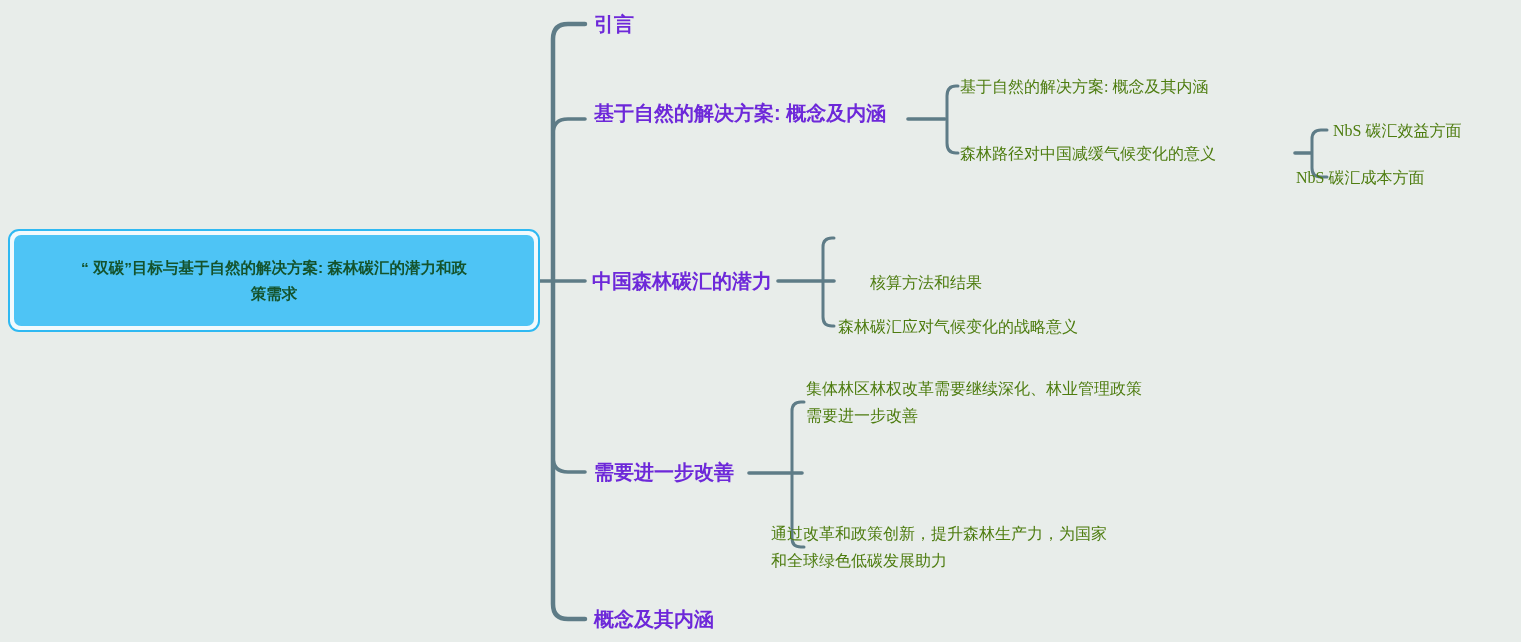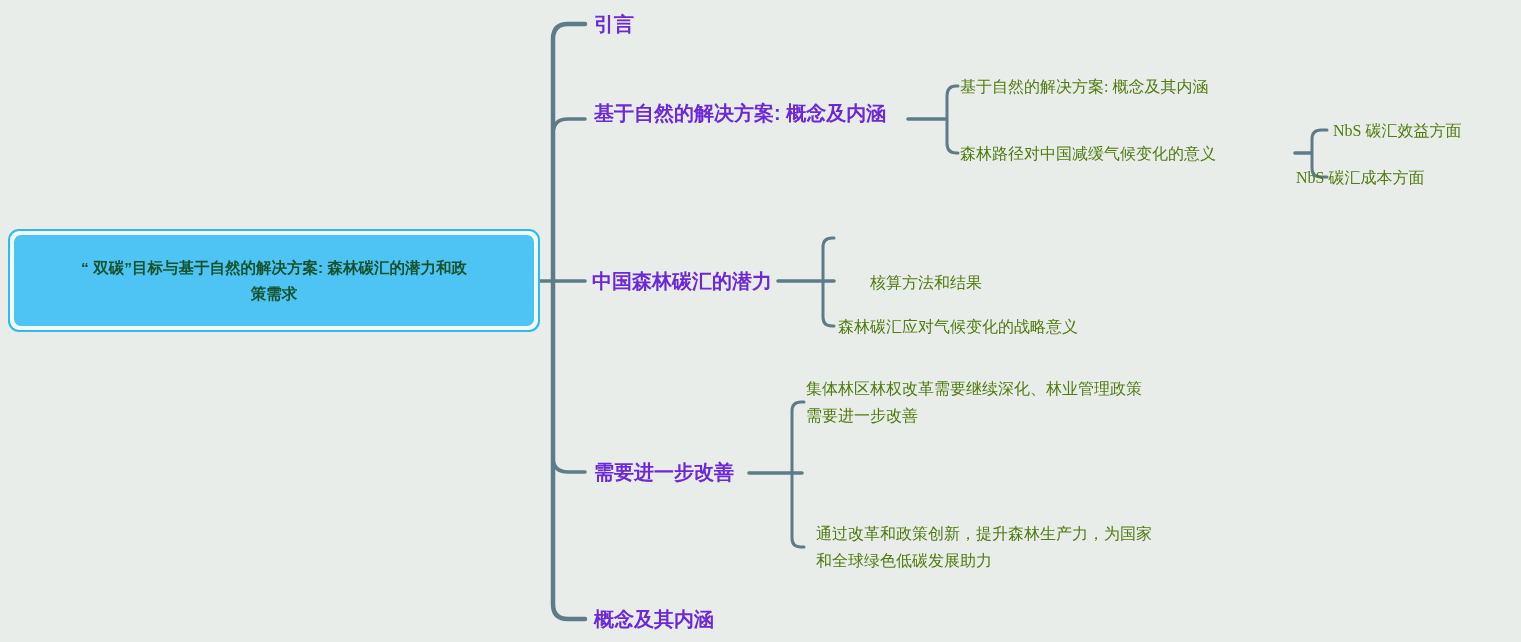--- a/index.html
+++ b/index.html
@@ -127,16 +127,16 @@
   <div class="label-l2" style="left:960px; top:153px;">森林路径对中国减缓气候变化的意义</div>
 
   <div class="label-l2" style="left:1333px; top:130px;">NbS 碳汇效益方面</div>
   <div class="label-l2" style="left:1296px; top:177px;">NbS 碳汇成本方面</div>
 
   <div class="label-l2" style="left:870px; top:282px;">核算方法和结果</div>
   <div class="label-l2 multi" style="left:806px; top:402px;">集体林区林权改革需要继续深化、林业管理政策
 需要进一步改善</div>
 
   <div class="label-l2" style="left:838px; top:326px;">森林碳汇应对气候变化的战略意义</div>
-  <div class="label-l2 multi" style="left:816px; top:547px;">通过改革和政策创新，提升森林生产力，为国家
+  <div class="label-l2 multi" style="left:771px; top:547px;">通过改革和政策创新，提升森林生产力，为国家
 和全球绿色低碳发展助力</div>
 
 </div>
 
 </body></html>

